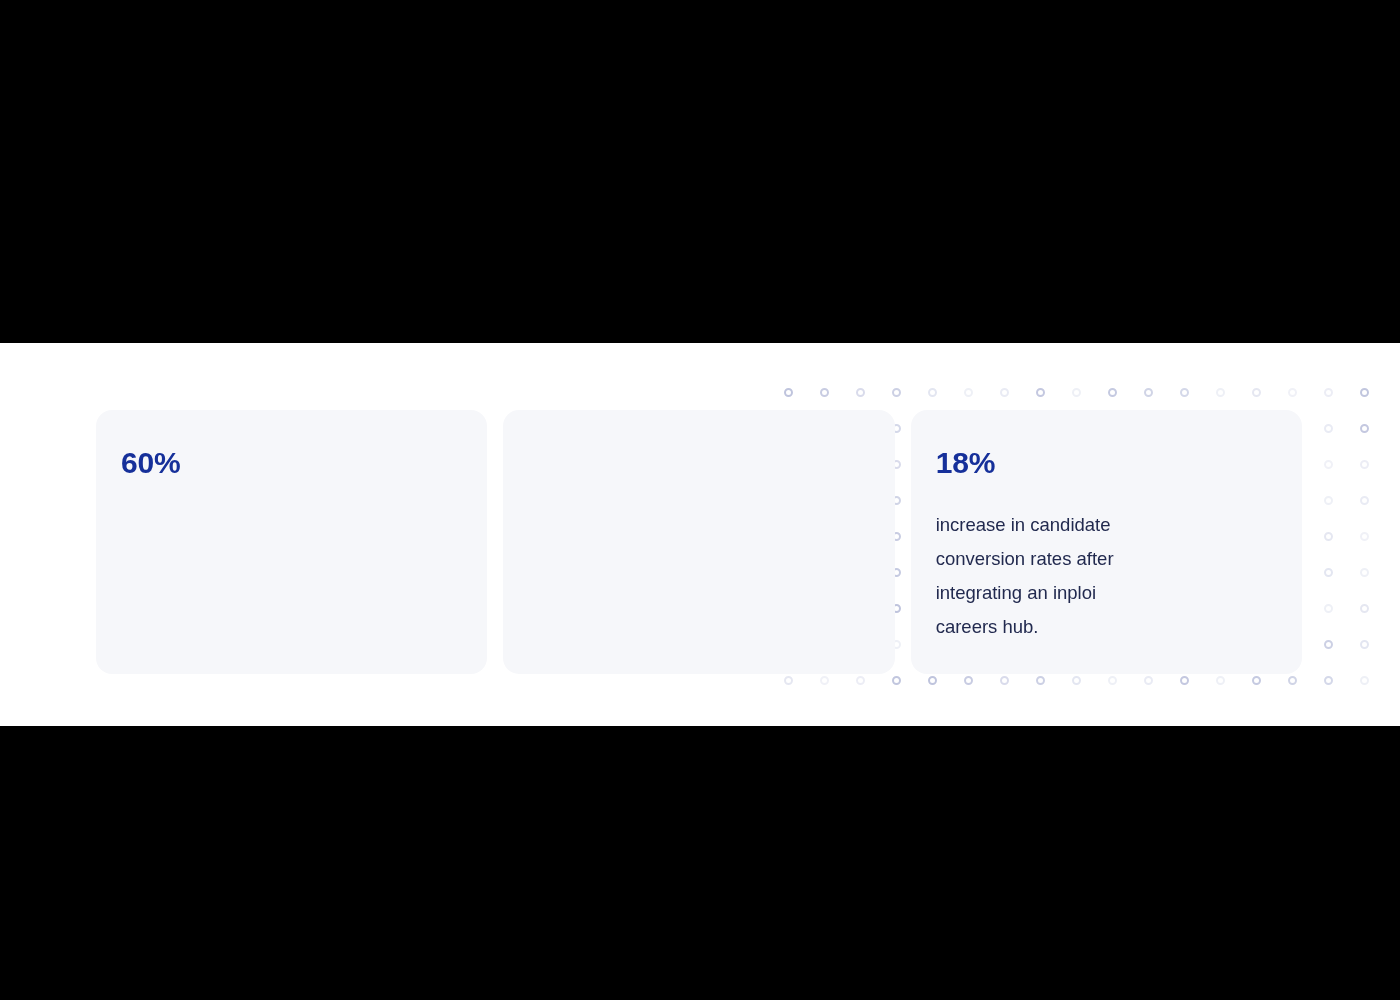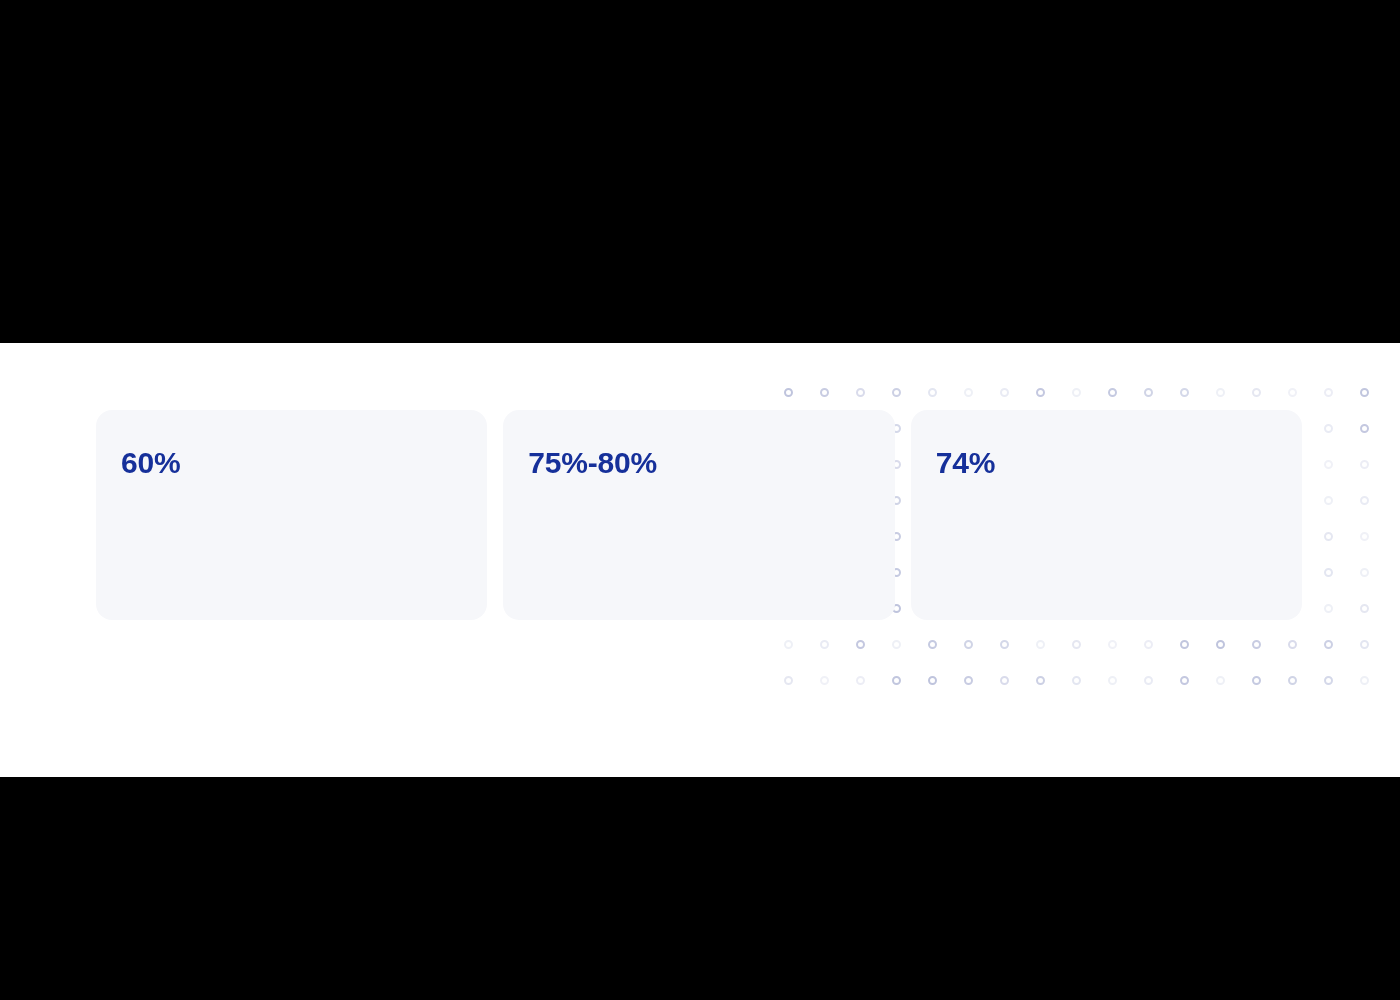--- a/index.html
+++ b/index.html
@@ -22,21 +22,21 @@
     height: 1000px;
     background: #000000;
   }
 
   
   .band {
     position: absolute;
     left: 0;
     top: 343px;
     width: 1400px;
-    height: 434px;
+    height: 383px;
     background: #ffffff;
     overflow: hidden;
   }
 
   
   .dot-grid {
     position: absolute;
     left: 0;
     top: 0;
     width: 1400px;
@@ -252,23 +252,23 @@
         <div class="dot" style="left: 1360px; top: 333px; border-color: rgb(42, 58, 143); opacity: 0.08;"></div>
       </div>
 
     <div class="cards">
 
       <div class="card">
         <div class="card-value">60%</div>
       </div>
 
       <div class="card">
-        <div class="card-value">75%-80%</div>
       </div>
 
       <div class="card">
-        <div class="card-value">74%</div>
+        <div class="card-value">18%</div>
+        <div class="card-desc">increase in candidate conversion rates after integrating an inploi careers hub.</div>
       </div>
 
     </div>
   </div>
 
 </div>
 
 </body></html>

